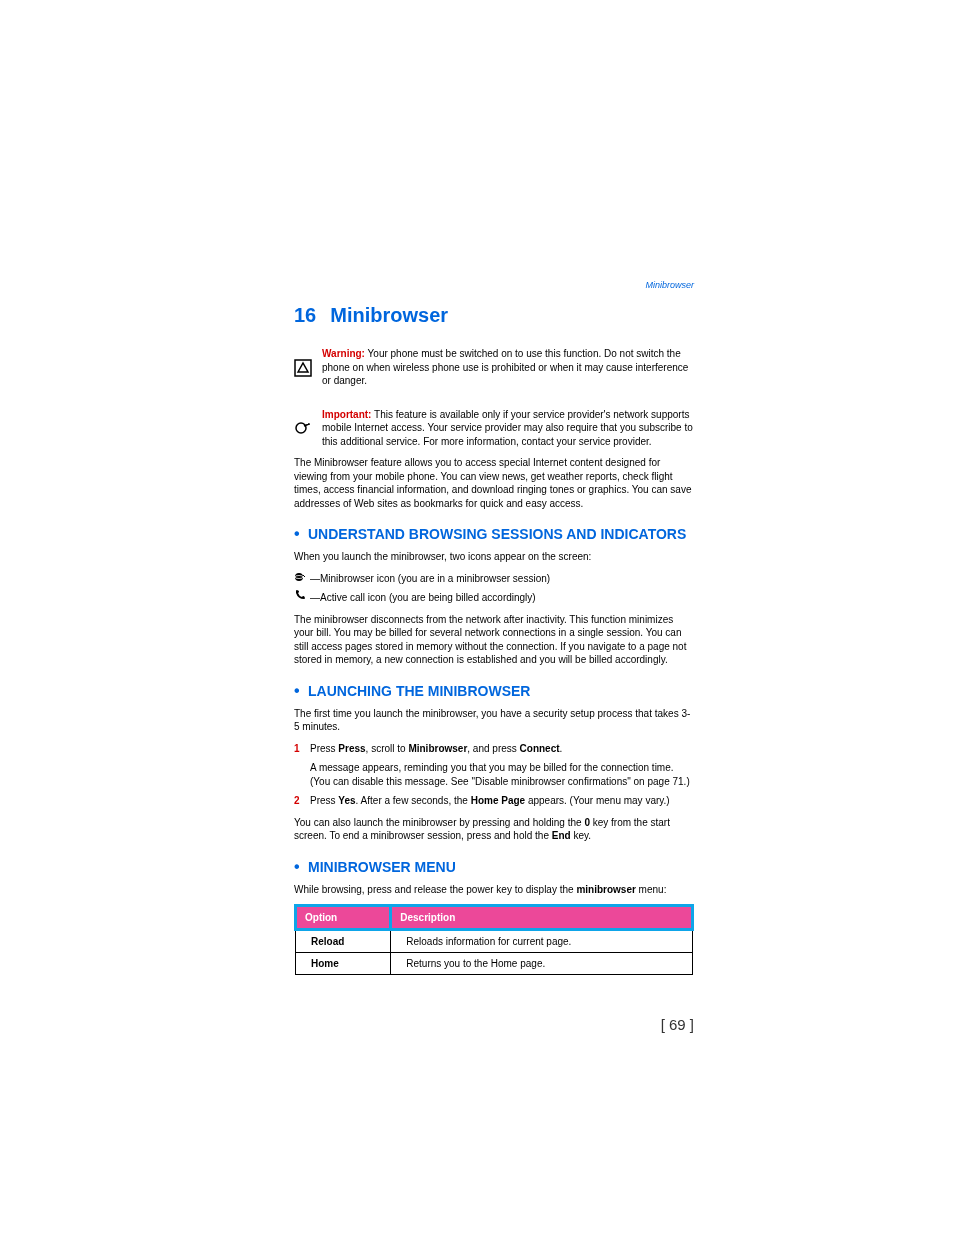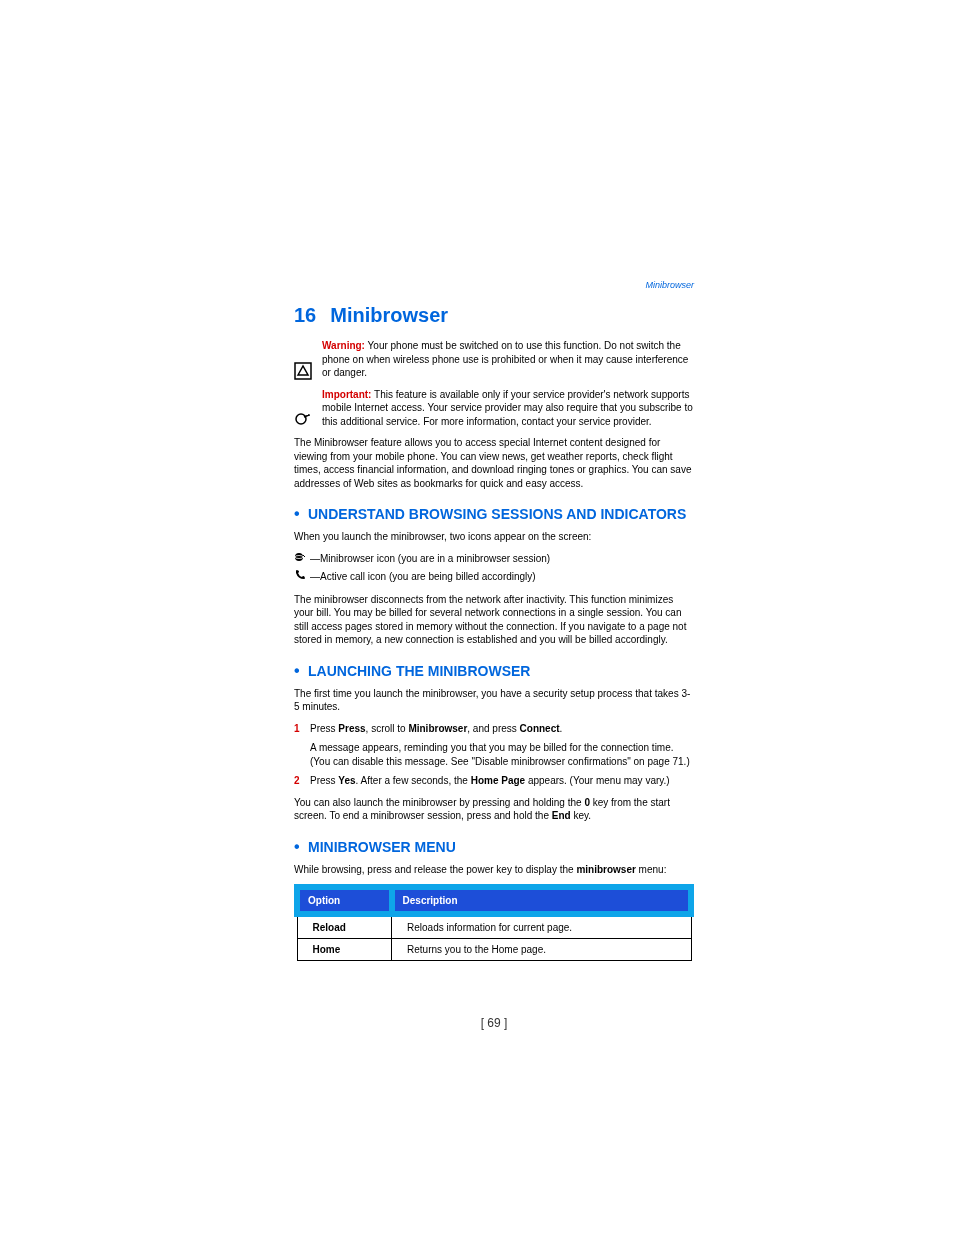--- a/index.html
+++ b/index.html
@@ -26,22 +26,23 @@
   }
   .chapter-title {
     color: #0066dd;
     font-weight: bold;
     font-size: 20px;
     margin-bottom: 12px;
   }
   .chapter-number { margin-right: 14px; }
   .callout {
     display: flex;
-    align-items: flex-end;
+    align-items: center;
     margin-bottom: 8px;
+    margin-top: 20px;
   }
   .callout .icon {
     flex: 0 0 28px;
     display: flex;
     justify-content: flex-start;
     padding-top: 1px;
   }
   .callout .text {
     font-size: 10px;
     line-height: 1.35;
@@ -72,21 +73,21 @@
     top: 0;
     color: #0066dd;
     font-size: 16px;
     line-height: 1;
   }
   .icon-line {
     font-size: 10px;
     line-height: 1.35;
     margin: 4px 0;
     display: flex;
-    align-items: center;
+    align-items: flex-end;
     gap: 4px;
   }
   .step-row {
     display: flex;
     font-size: 10px;
     line-height: 1.35;
     margin: 6px 0;
   }
   .step-num {
     color: #d40000;
@@ -101,40 +102,40 @@
     margin: 4px 0 6px 16px;
   }
   .b { font-weight: bold; }
   table.menu {
     width: 100%;
     border-collapse: collapse;
     margin-top: 6px;
     font-size: 10px;
   }
   table.menu th {
-    background: #1d4ed8;
+    background: #ec4899;
     color: #fff;
     font-weight: bold;
     text-align: left;
     padding: 5px 8px;
-    border: 6px solid #0ea5e9;
+    border: 3px solid #0ea5e9;
   }
   table.menu td {
     border: 1px solid #000;
     padding: 5px 15px;
   }
   table.menu td.opt { font-weight: bold; }
   .col-option { width: 24%; }
   .footer {
     position: absolute;
     left: 294px;
     width: 400px;
     top: 1016px;
-    text-align: center;
-    font-size: 12px;
+    text-align: right;
+    font-size: 15px;
     color: #333;
   }
 </style>
 </head>
 <body>
 
 <div class="page">
 
   <div class="header-link">Minibrowser</div>
 

